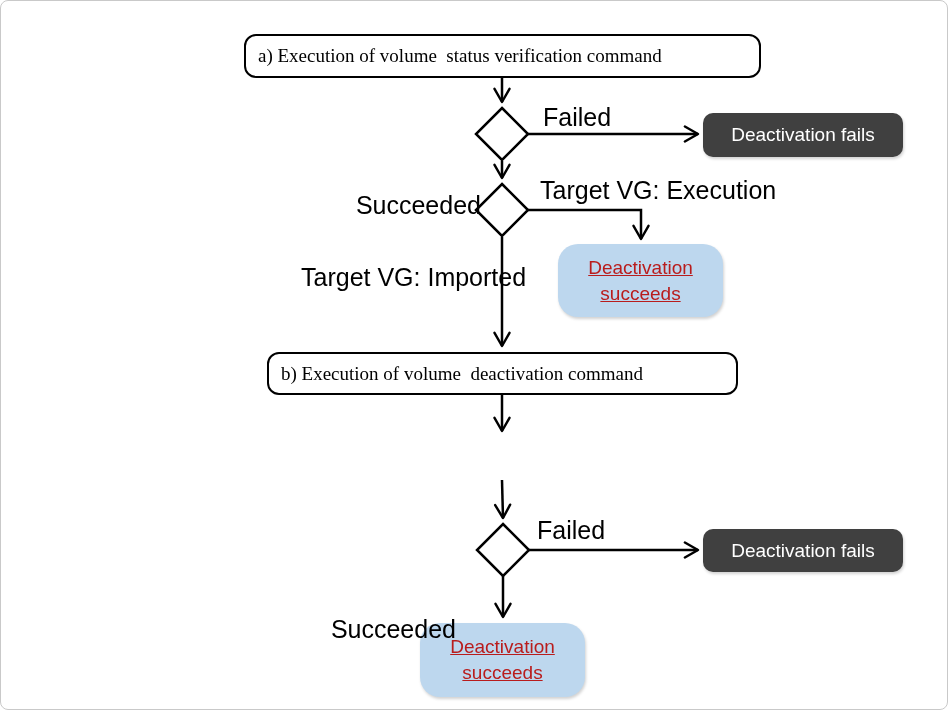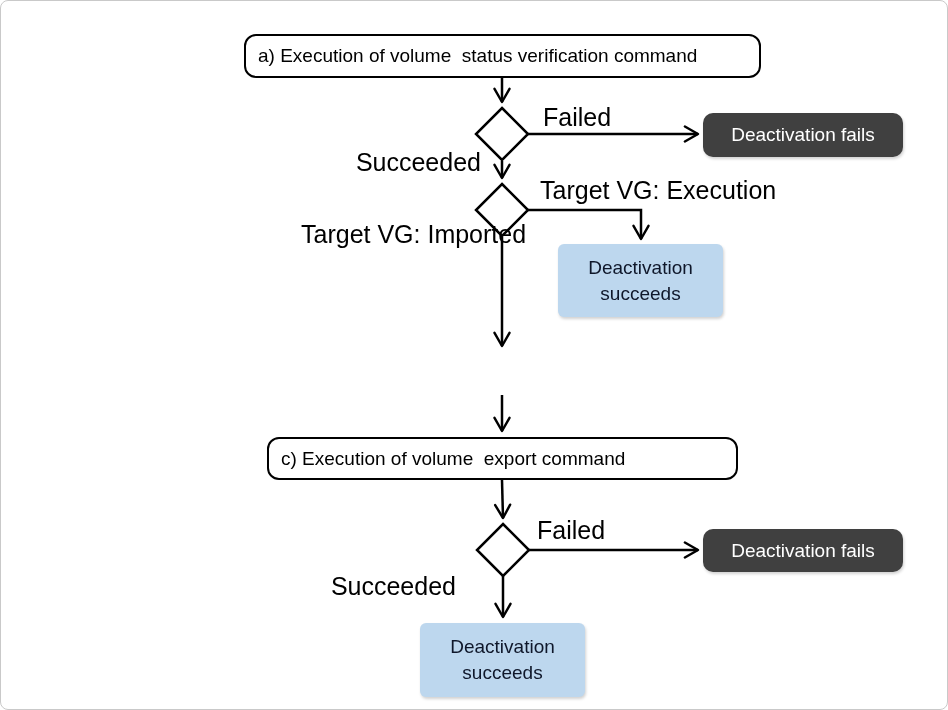--- a/index.html
+++ b/index.html
@@ -21,45 +21,47 @@
     display:flex;align-items:center;
     font-size:19px;
     line-height:1.35;
   }
   .process{
     background:#ffffff;
     border:2.5px solid #000000;
     border-radius:12px;
     justify-content:flex-start;
     padding:0 10px 0 12px;
+    font-family:Liberation Serif, serif;
   }
   .process .lbl{white-space:pre;}
   .terminal{
     border:none;
     border-radius:10px;
     justify-content:center;
     text-align:center;
     box-shadow:1px 2px 3px rgba(0,0,0,0.18);
   }
   .fail{
     background:#404040;
     color:#ffffff;
   }
   .success{
     background:#BDD7EE;
-    color:#0f172a;
-    border-radius:6px;
+    color:#b91c1c;
+    border-radius:20px;
+    text-decoration:underline;
   }
   .edge-label{
     position:absolute;
     font-size:25px;
     line-height:21px;
     white-space:nowrap;
   }
-  .ta-r{text-align:right;}
+  .ta-r{text-align:right;margin-top:43px;}
 </style>
 </head>
 <body>
 
 <div class="canvas">
 
   <svg class="layer" viewBox="0 0 948 710">
     <defs>
       <marker id="ah" viewBox="0 0 10 10" refX="8.5" refY="5" markerWidth="7.5" markerHeight="7.5" orient="auto" markerUnits="strokeWidth">
         <path d="M1.5,1 L8.5,5 L1.5,9" fill="none" stroke="#000" stroke-width="1.3" stroke-linecap="round" stroke-linejoin="round"></path>
@@ -82,24 +84,24 @@
       <polygon points="501,107 527,133 501,159 475,133"></polygon>
       <polygon points="501,183 527,209 501,235 475,209"></polygon>
       <polygon points="502,523 528,549 502,575 476,549"></polygon>
     </g>
   </svg>
 
   <div class="node process" style="left:243px;top:33px;width:517px;height:44px;">
     <span class="lbl">a) Execution of volume  status verification command</span>
   </div>
 
+  <div class="node process" style="left:266px;top:351px;width:471px;height:43px;">
+    <span class="lbl">b) Execution of volume  deactivation command</span>
+  </div>
 
-  <div class="node process" style="left:266px;top:436px;width:471px;height:43px;">
-    <span class="lbl">c) Execution of volume  export command</span>
-  </div>
 
   <div class="node terminal fail" style="left:702px;top:112px;width:200px;height:44px;">
     <span>Deactivation fails</span>
   </div>
 
   <div class="node terminal success" style="left:557px;top:243px;width:165px;height:73px;">
     <span style="width:130px;">Deactivation succeeds</span>
   </div>
 
   <div class="node terminal fail" style="left:702px;top:528px;width:200px;height:43px;">

